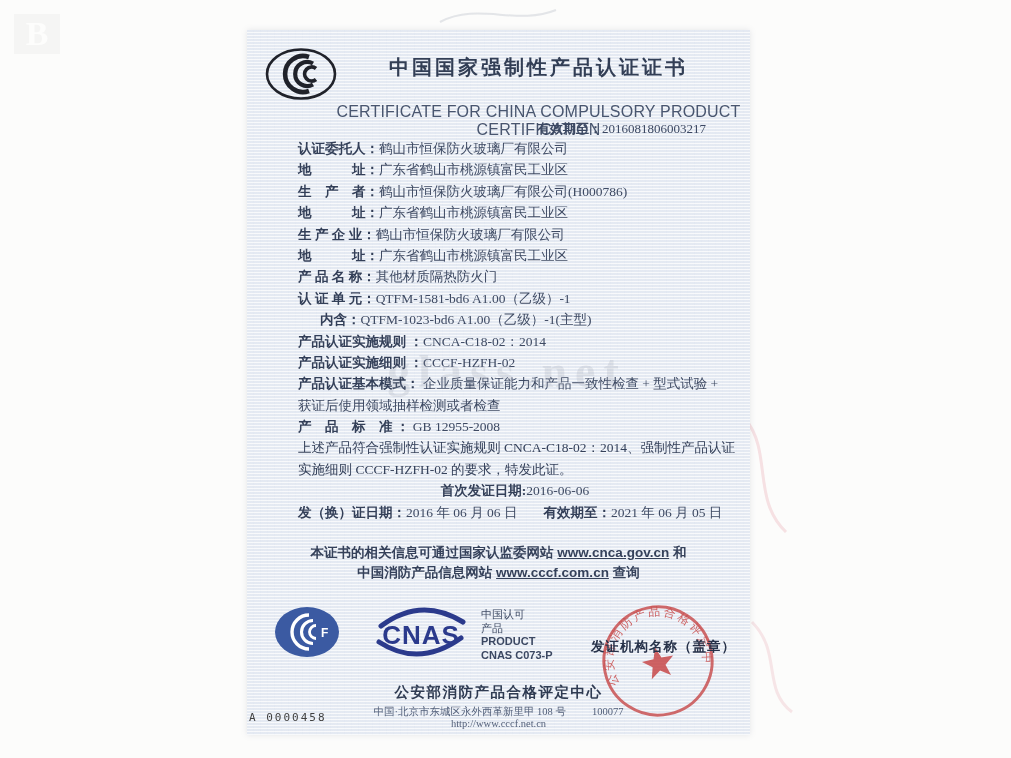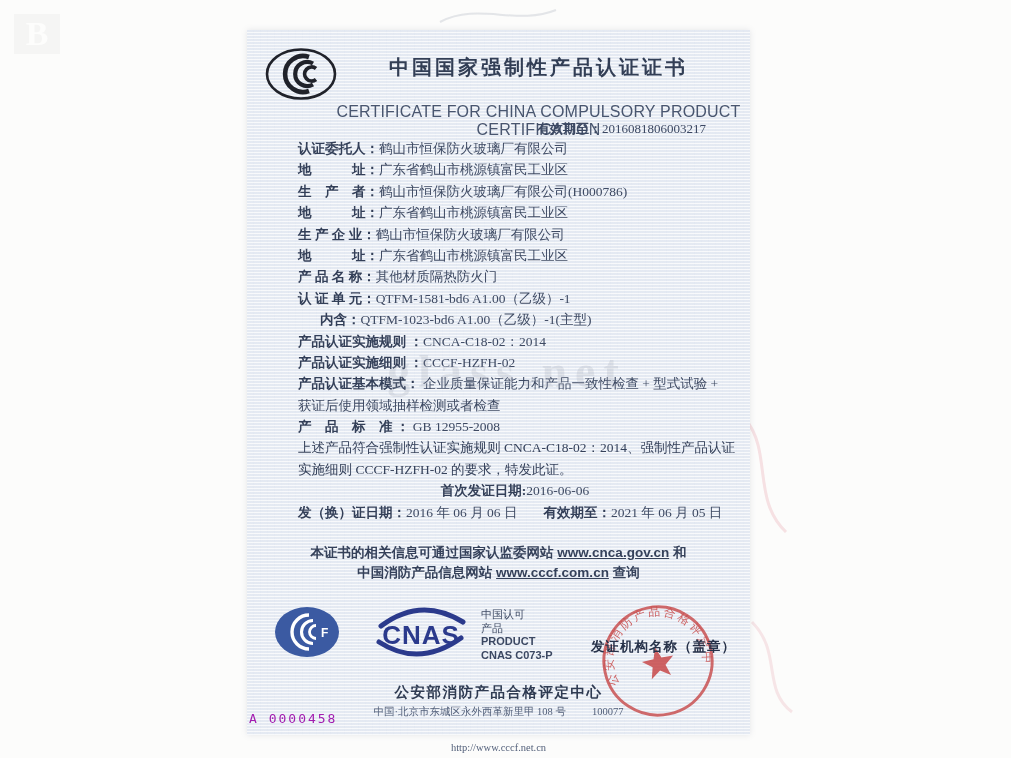--- a/index.html
+++ b/index.html
@@ -55,25 +55,25 @@
     color:#27324a; letter-spacing:1px; white-space:pre; z-index:3; }
   .seal { position:absolute; left:352px; top:572px; width:118px; height:118px;
     transform:rotate(-12deg); opacity:.88; z-index:2; }
 
   
   .issuer-name { position:absolute; left:0; right:0; top:653px; text-align:center;
     font-size:14.5px; font-weight:bold; letter-spacing:1.5px; color:#2f3b52; }
   .issuer-addr { position:absolute; left:0; right:0; top:675px; text-align:center;
     font-size:10.5px; color:#53607a; white-space:pre; font-family:"Liberation Serif", serif; }
   .issuer-url { position:absolute; left:0; right:0; top:688px; text-align:center;
-    font-size:10.5px; color:#53607a; font-family:"Liberation Serif", serif;margin-top:24px; }
+    font-size:10.5px; color:#53607a; font-family:"Liberation Serif", serif; }
 
   
-  .serial { position:absolute; left:249px; top:711px; font-size:13px; letter-spacing:2px;
-    color:#a21caf; font-family:"DejaVu Sans Mono", monospace; }
+  .serial { position:absolute; left:249px; top:711px; font-size:11px; letter-spacing:2px;
+    color:#404040; font-family:"DejaVu Sans Mono", monospace; }
 
   
   .wmark { position:absolute; left:330px; top:344px; width:420px; text-align:center;
     font-size:46px; font-weight:bold; letter-spacing:8px; color:rgba(148,156,170,.20);
     font-family:"Liberation Serif", serif; pointer-events:none; }
 
   .scribbles { position:absolute; left:0; top:0; width:1011px; height:758px; pointer-events:none; }
 </style>
 </head>
 <body>

